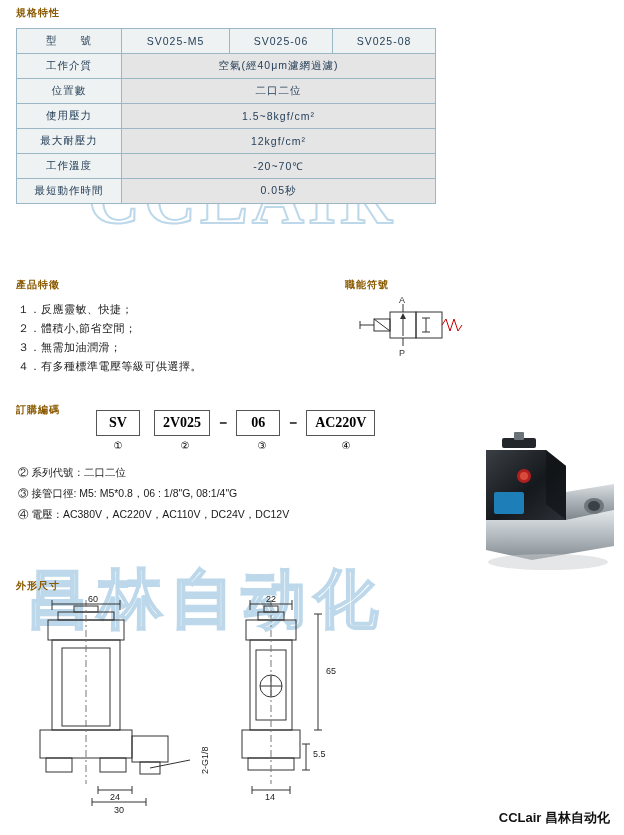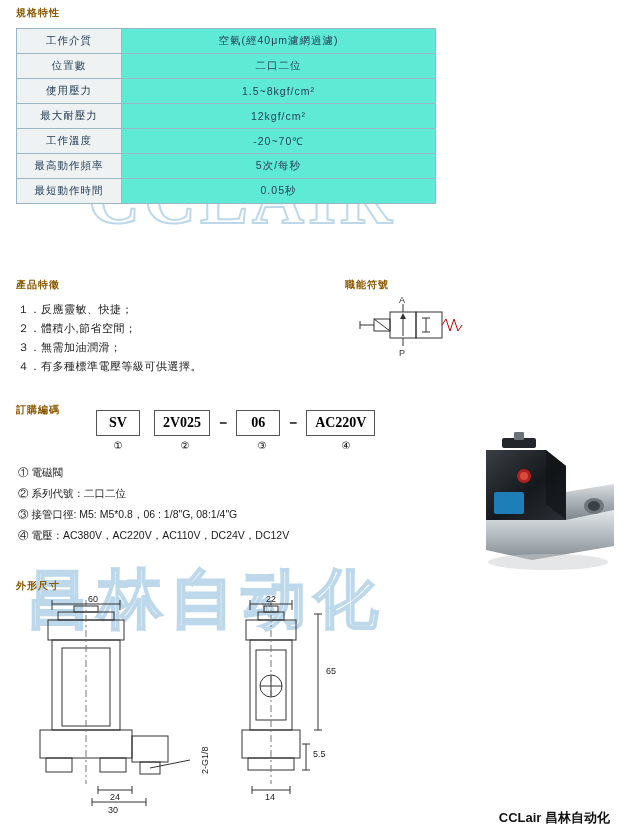--- a/index.html
+++ b/index.html
@@ -50,21 +50,21 @@
     vertical-align: middle;
     color: #27405a;
     letter-spacing: 1px;
   }
   .spec-table td.label {
     width: 102px;
     background: #eef2f2;
     font-weight: normal;
   }
   .spec-table td.val {
-    background: #5eead4;
+    background: #e5e5e5;
   }
   .spec-table tr.head td.val {
     background: #eef2f2;
   }
 
   
   .wm-cclair {
     position: absolute;
     left: 88px;
     top: 158px;
@@ -194,43 +194,45 @@
 
 <div class="page">
 
   <div class="wm-cclair">CCLAIR</div>
   <div class="wm-cn">昌林自动化</div>
 
   <div class="sec-title" id="spec-title">規格特性</div>
 
   <table class="spec-table">
     <tbody>
+        <tr class="head">
+      <td class="label">型　　號</td>
+      <td class="val">SV025-M5</td>
+      <td class="val">SV025-06</td>
+      <td class="val">SV025-08</td>
+    </tr>
     <tr>
       <td class="label">工作介質</td>
       <td class="val" colspan="3">空氣(經40μm濾網過濾)</td>
     </tr>
     <tr>
       <td class="label">位置數</td>
       <td class="val" colspan="3">二口二位</td>
     </tr>
     <tr>
       <td class="label">使用壓力</td>
       <td class="val" colspan="3">1.5~8kgf/cm²</td>
     </tr>
     <tr>
       <td class="label">最大耐壓力</td>
       <td class="val" colspan="3">12kgf/cm²</td>
     </tr>
     <tr>
       <td class="label">工作溫度</td>
       <td class="val" colspan="3">-20~70℃</td>
-    </tr>
-    <tr>
-      <td class="label">最高動作頻率</td>
-      <td class="val" colspan="3">5次/每秒</td>
     </tr>
     <tr>
       <td class="label">最短動作時間</td>
       <td class="val" colspan="3">0.05秒</td>
     </tr>
   </tbody>
     </table>
 
   <div class="sec-title" id="feat-title">產品特徵</div>
   <div class="feat-list">
@@ -283,21 +285,20 @@
     <span class="n" style="width:44px">①</span>
     <span style="width:14px"></span>
     <span class="n" style="width:62px">②</span>
     <span style="width:26px"></span>
     <span class="n" style="width:40px">③</span>
     <span style="width:26px"></span>
     <span class="n" style="width:76px">④</span>
   </div>
 
   <div class="order-notes">
-    <div>①  電磁閥</div>
     <div>②  系列代號：二口二位</div>
     <div>③  接管口徑: M5: M5*0.8，06 : 1/8"G, 08:1/4"G</div>
     <div>④  電壓：AC380V，AC220V，AC110V，DC24V，DC12V</div>
   </div>
 
   <div class="valve-photo">
     <svg width="155" height="140" viewBox="0 0 155 140">
       <defs>
         <linearGradient id="gmet" x1="0" y1="0" x2="0" y2="1">
           <stop offset="0%" stop-color="#d9dde0"></stop>
@@ -406,19 +407,19 @@
         <line x1="302" y1="150" x2="310" y2="150"></line>
         <line x1="302" y1="176" x2="310" y2="176"></line>
       </g>
     </svg>
 
     <div class="dim-label" style="left:88px; top:0px;">60</div>
     <div class="dim-label" style="left:266px; top:0px;">22</div>
     <div class="dim-label" style="left:326px; top:72px;">65</div>
     <div class="dim-label" style="left:313px; top:155px;">5.5</div>
     <div class="dim-label" style="left:110px; top:198px;">24</div>
-    <div class="dim-label" style="left:108px; top:211px;">30</div>
+    <div class="dim-label" style="left:114px; top:211px;">30</div>
     <div class="dim-label" style="left:265px; top:198px;">14</div>
     <div class="dim-label vert" style="left:200px; top:180px;">2-G1/8</div>
   </div>
 
   <div class="footer">CCLair 昌林自动化</div>
 </div>
 
 </body></html>

